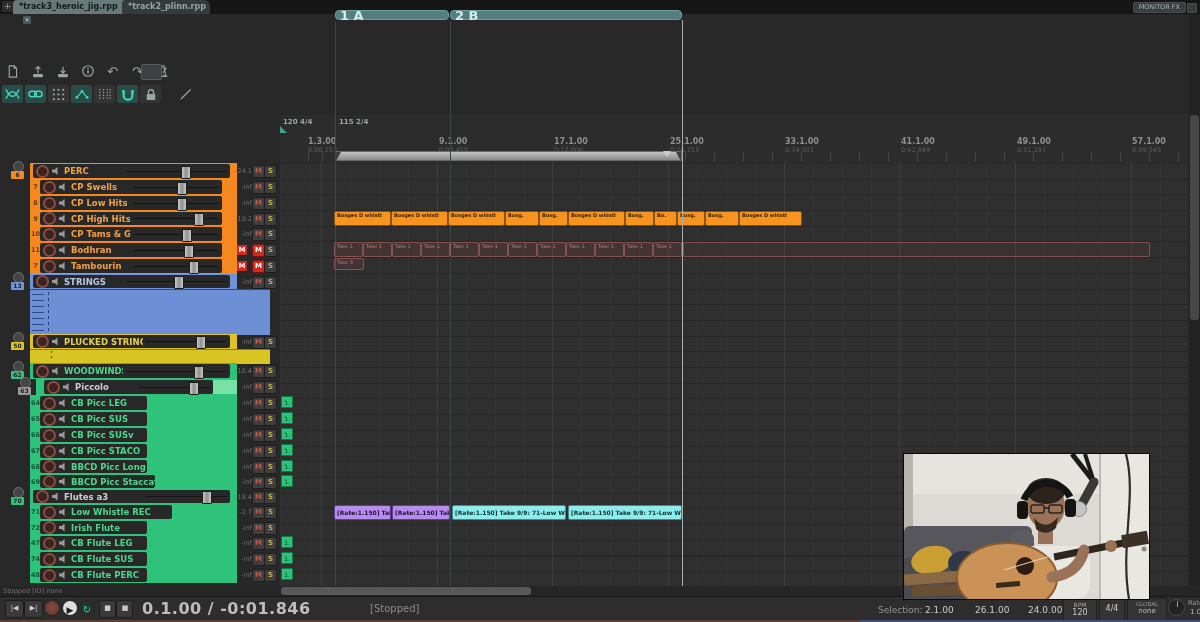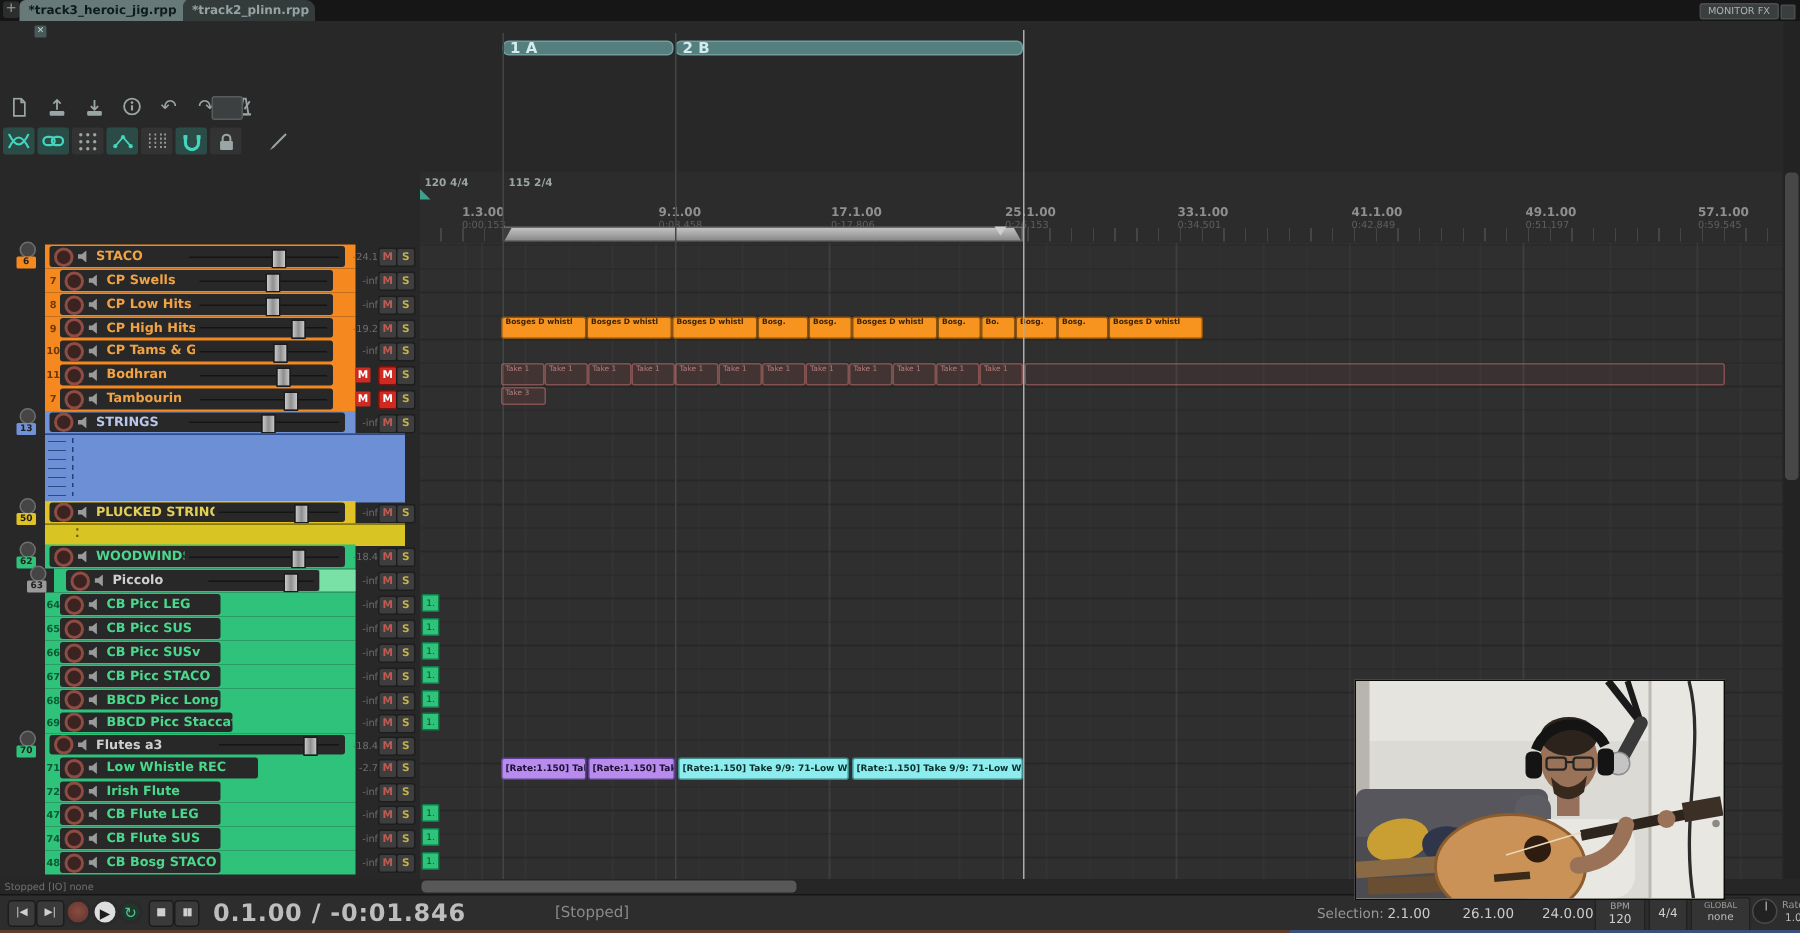--- a/index.html
+++ b/index.html
@@ -8,21 +8,21 @@
   
   .tabbar{left:0;top:0;width:1200px;height:14px;background:#161616}
   .tab-add{left:2px;top:1px;width:11px;height:11px;background:#2d2d2d;color:#8fa3a3;font-size:9px;line-height:11px;text-align:center;border-radius:2px}
   .tab{top:0;height:14px;line-height:14px;font-size:8px;font-weight:bold;padding:0 6px;border-radius:4px 6px 0 0}
   .tab.active{left:13px;width:104px;background:#68797a;color:#101c1c}
   .tab.inactive{left:122px;width:76px;background:#343b3b;color:#95a3a3}
   .tab-close{display:inline-block;width:8px;height:8px;background:#47595a;color:#c6d4d4;font-size:6px;line-height:8px;text-align:center;margin-left:4px;border-radius:1px;vertical-align:1px}
   .monitorfx{right:14px;top:2px;height:9px;line-height:9px;background:#3a3e3e;color:#a9b2b2;font-size:6.5px;padding:0 5px;border-radius:2px;border:1px solid #4a4e4e}
   .mfx-extra{right:3px;top:3px;width:8px;height:8px;background:#3a3e3e;border:1px solid #4a4e4e;border-radius:1px}
   
-  .region{top:27px;height:10px;background:#557f7e;border:1px solid #6f9e9d;border-radius:4px;color:#d3ecec;font-size:10px;font-weight:bold;line-height:9px;padding-left:4px;box-sizing:border-box}
+  .region{top:10px;height:10px;background:#557f7e;border:1px solid #6f9e9d;border-radius:4px;color:#d3ecec;font-size:13px;font-weight:bold;line-height:9px;padding-left:4px;box-sizing:border-box}
   
   .tbtn{width:21px;height:18px;display:flex;align-items:center;justify-content:center;color:#9aa5a5;background:transparent;border-radius:2px}
   .tbtn.box2{background:#333}
   .tbtn.on{background:#2b4c46;color:#41d6bd}
   .tbtn svg{display:block}
   .tbtn .uni{font-size:13px;line-height:13px}
   .shotbtn{left:141px;top:64px;width:19px;height:14px;background:#3c4040;border:1px solid #575c5c;border-radius:2px}
   
   .rulerarea{left:280px;top:115px;width:908px;height:47px;background:#2c2c2c;border-bottom:1px solid #1e1e1e}
   .tempomark{top:118px;color:#9aa5a5;font-size:7px;font-weight:bold}
@@ -300,21 +300,21 @@
 <div class="abs gknob" style="left:20px;top:377px"></div>
 <div class="abs gbadge" style="left:18px;top:387px;background:#9a9a9a">63</div>
 <div class="abs gknob" style="left:13px;top:487px"></div>
 <div class="abs gbadge" style="left:11px;top:497px;background:#2ec27a">70</div>
 
 <div class="abs trow org" style="top:163px;height:16px">
   <div class="tcolor"></div>
   <div class="tpanel fold">
       <span class="rec"></span>
       <span class="spk"></span>
-      <span class="tname t-or">STACO</span>
+      <span class="tname t-or">PERC</span>
       <span class="fader">
         <i style="left:55%"></i>
       </span>
     </div>
   <span class="vol" style="top:4px">-24.1</span>
   <span class="msbtn m" style="top:2px">M</span>
   <span class="msbtn s" style="top:2px">S</span>
 </div>
 
 <div class="abs trow org" style="top:179px;height:16px">
@@ -616,21 +616,21 @@
   <span class="vol" style="top:4px">-inf</span>
   <span class="msbtn m" style="top:2px">M</span>
   <span class="msbtn s" style="top:2px">S</span>
 </div>
 <div class="abs trow grn" style="top:567px;height:16px">
   <div class="tcolor"></div>
     <span class="tnum">48</span>
   <div class="tpanel kid-g">
       <span class="rec"></span>
       <span class="spk"></span>
-      <span class="tname t-gr">CB Bosg STACO</span>
+      <span class="tname t-gr">CB Flute PERC</span>
     </div>
   <span class="vol" style="top:4px">-inf</span>
   <span class="msbtn m" style="top:2px">M</span>
   <span class="msbtn s" style="top:2px">S</span>
 </div>
 
 <div class="abs hscrollrow"></div>
 <div class="abs hthumb"></div>
 <span class="abs statusleft">Stopped [IO] none</span>
 <div class="abs vscroll"></div>

